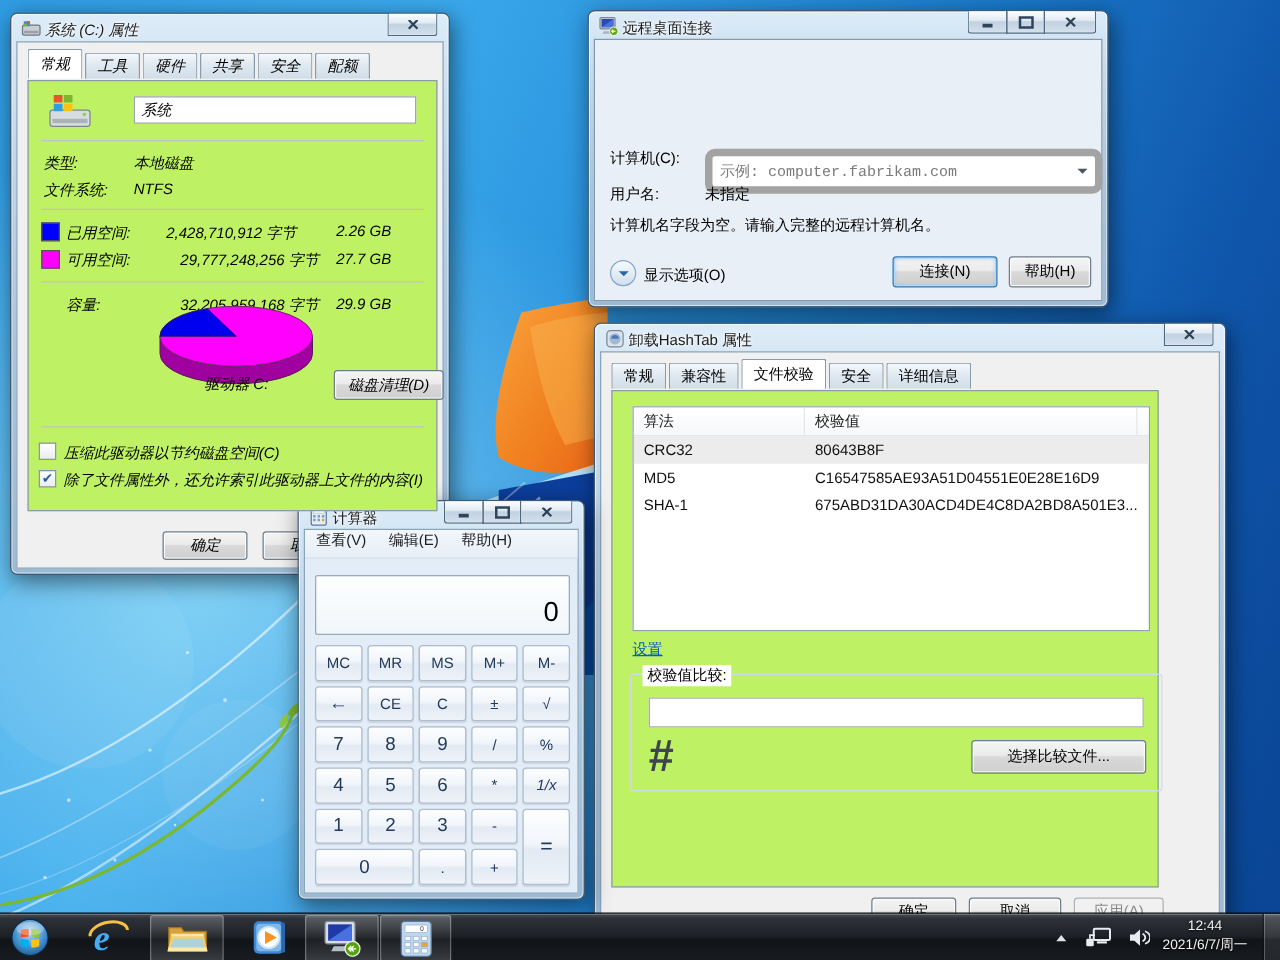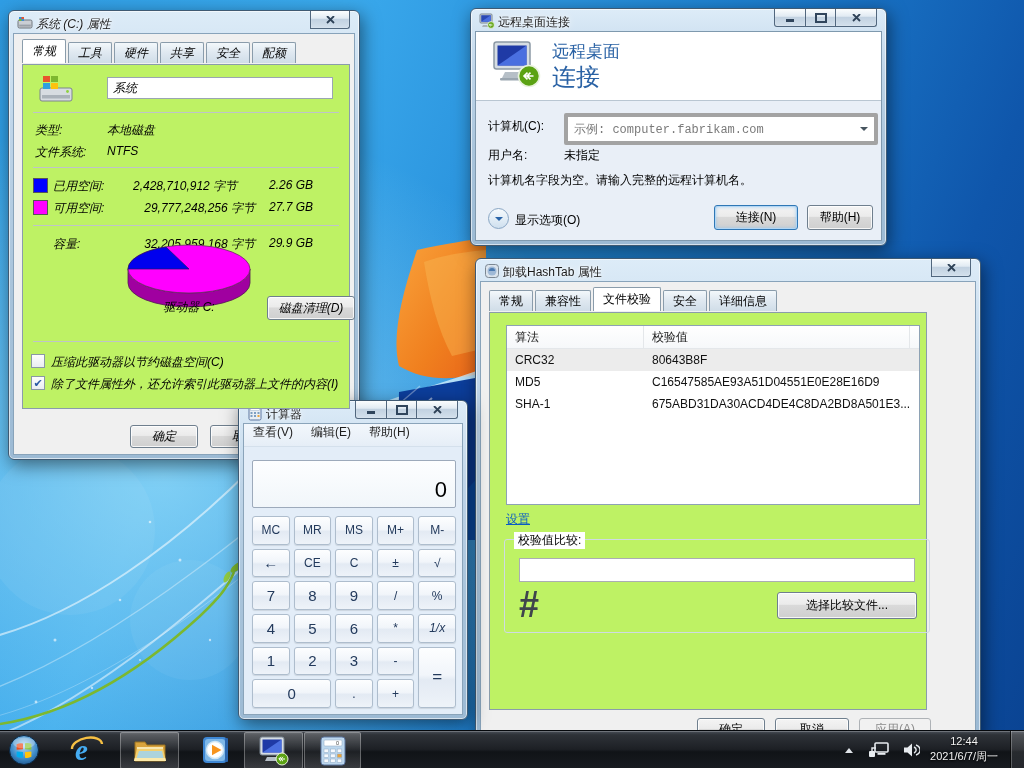--- a/index.html
+++ b/index.html
@@ -235,35 +235,22 @@
             <div class="g-max"></div>
           </div>
         <div class="capbtn" style="width:40px">
           <svg width="9" height="8">
               <path d="M1,0 L8,7 M8,0 L1,7" stroke="#2e4257" stroke-width="1.8"></path>
             </svg>
         </div>
       </div>
     </div>
     <div class="client" style="background:#e9eff7;border-color:#7f99ae">
-      <div class="abs" style="left:0;top:0;width:100%;height:68px;background:#fff;border-bottom:1px solid #b9c6d2">
-        <svg class="abs" style="left:16px;top:7px" width="52" height="52" viewBox="0 0 52 52">
-          <rect x="2" y="3" width="36" height="27" rx="2.5" fill="#d6dde3" stroke="#8c99a5" stroke-width="1.5"></rect>
-          <rect x="5.5" y="6.5" width="29" height="20" fill="#1f3aa6"></rect>
-          <path d="M5.5,26.5 L34.5,6.5 L34.5,26.5 Z" fill="#4a6fe0"></path>
-          <path d="M13,33 L27,33 L30,39 L10,39 Z" fill="#b6bfc7"></path>
-          <rect x="8" y="39" width="24" height="2.5" rx="1" fill="#9aa5af"></rect>
-          <circle cx="37" cy="37" r="10.5" fill="#5ba213" stroke="#e8f2dc" stroke-width="1.6"></circle>
-          <path d="M32.5,37 L41.5,37 M35.5,33.6 L32,37 L35.5,40.4 M38.5,33.6 L35,37 L38.5,40.4" stroke="#fff" stroke-width="1.6" fill="none"></path>
-        </svg>
-        <span class="lbl" style="left:76px;top:8px;font-size:17px;color:#2a62a5">远程桌面</span>
-        <span class="lbl" style="left:76px;top:29px;font-size:24px;color:#2a62a5">连接</span>
-      </div>
       <span class="lbl" style="left:12px;top:86px">计算机(C):</span>
-      <div class="abs" style="left:88px;top:81px;width:306px;height:24px;background:#fff;border:4px solid #a3a3a3;border-radius:2px">
+      <div class="abs" style="left:88px;top:87px;width:306px;height:24px;background:#fff;border:6px solid #a3a3a3;border-radius:8px">
         <span class="lbl" style="left:6px;top:4px;color:#7a7a7a;font-family:'Liberation Mono','DejaVu Sans Mono',monospace;font-size:12px">示例: computer.fabrikam.com</span>
         <div class="abs" style="right:6px;top:10px">
             <div class="tri-down"></div>
           </div>
       </div>
       <span class="lbl" style="left:12px;top:115px">用户名:</span>
       <span class="lbl" style="left:88px;top:115px">未指定</span>
       <span class="lbl" style="left:12px;top:140px">计算机名字段为空。请输入完整的远程计算机名。</span>
       <div class="abs" style="left:12px;top:176px;width:19px;height:19px;border-radius:50%;border:1px solid #89a6c4;background:linear-gradient(#f6fafd,#cfe0ef);display:flex;align-items:center;justify-content:center">
           <div class="tri-down blue"></div>

